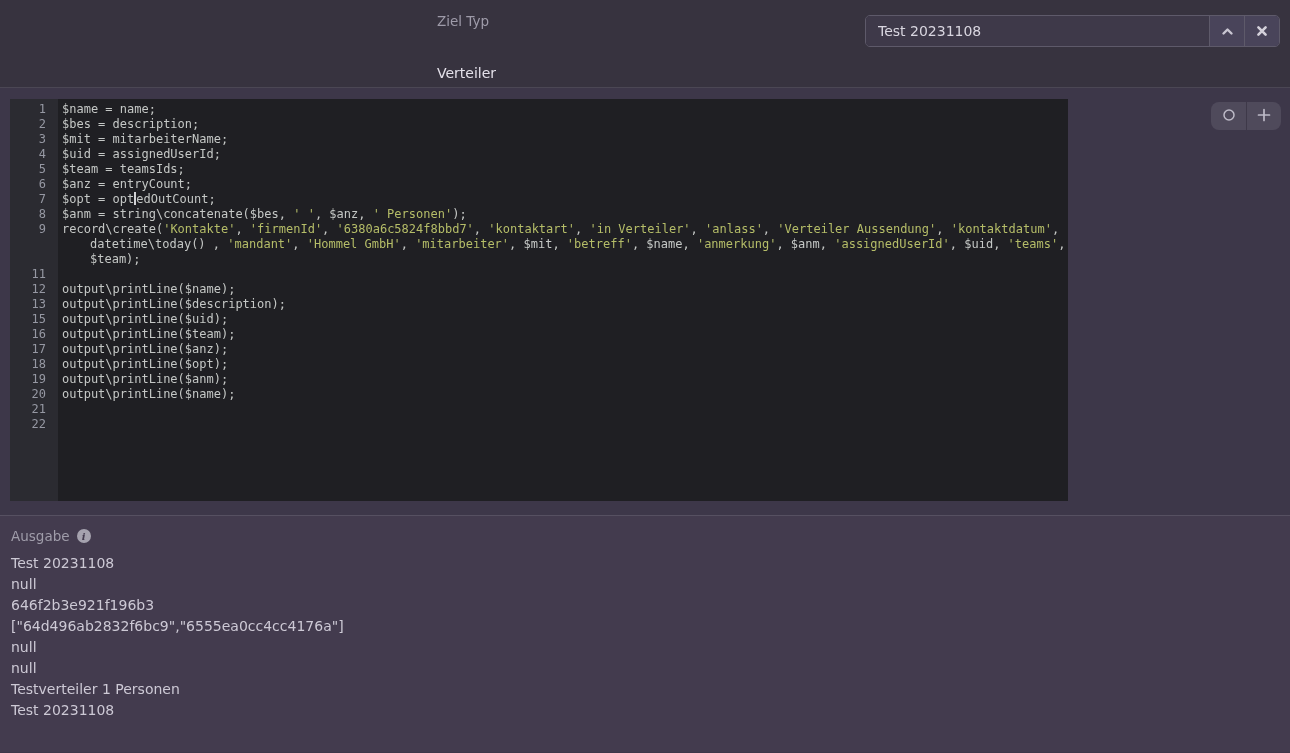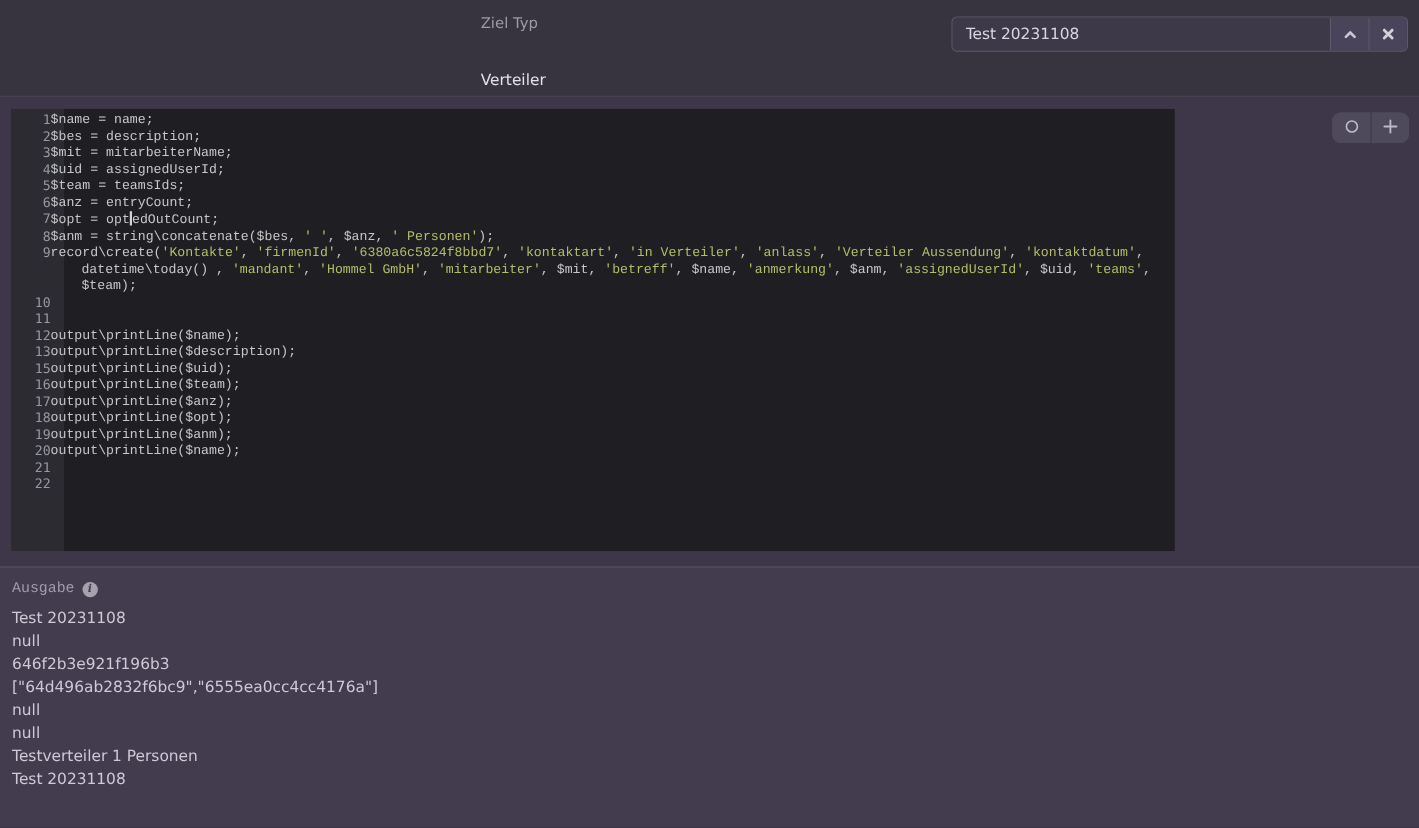--- a/index.html
+++ b/index.html
@@ -31,36 +31,36 @@
   .editor-section { position:relative; height:427px; background:#3d3749; padding:11px 10px; }
   .editor {
     position:relative; width:1058px; height:402px;
     background:linear-gradient(90deg,#2b2b31 0,#2b2b31 48px,#1f1f23 48px);
     font-family:"DejaVu Sans Mono","Liberation Mono",monospace;
     font-size:12px; line-height:15px; padding-top:3px; overflow:hidden;
   }
   .code-row { display:flex; align-items:flex-start; }
   .ln { width:48px; flex:0 0 48px; text-align:right; padding-right:12px; color:#9698a3; }
   .ct { flex:1; color:#c5c8c6; white-space:pre-wrap; word-break:normal;
-        padding-left:16px; text-indent:-28px; min-height:15px;font-family:Liberation Mono, monospace; }
+        padding-left:32px; text-indent:-28px; min-height:15px; }
   .str { color:#b5bd68; }
   .caret { display:inline-block; width:0; height:13px; border-left:2px solid #d2d3d6; margin-bottom:-2px; }
 
   .editor-actions {
     position:absolute; top:14px; right:9px; display:flex; height:28px;
     background:#4f4a5b; border-radius:8px; overflow:hidden;
   }
   .ea-btn { width:35px; background:transparent; border:none; display:flex; align-items:center;
             justify-content:center; cursor:pointer; padding:0; }
   .ea-btn + .ea-btn { border-left:1px solid #3e3949; }
 
   
   .output-section { position:relative; height:237px; background:#433b4e; border-top:1px solid #565061; padding:12px 11px; }
   .output-header { display:flex; align-items:center; gap:7px; margin-bottom:9px; }
-  .output-label { font-size:13.5px; color:#a09daa;font-family:Liberation Mono, monospace; }
+  .output-label { font-size:13.5px; color:#a09daa; }
   .info-icon {
     width:14px; height:14px; border-radius:50%; background:#a5a2ae; color:#433b4e;
     font-size:10px; font-weight:bold; font-family:"DejaVu Serif","Liberation Serif",serif;
     display:inline-flex; align-items:center; justify-content:center; font-style:italic;
   }
   .output-line { font-size:14px; line-height:21px; color:#cdc9d5; white-space:pre; }
 </style>
 </head>
 <body>
 
@@ -125,24 +125,20 @@
           </div>
           <div class="code-row">
             <span class="ln">8</span>
             <span class="ct">$anm = string\concatenate($bes, <span class="str">' '</span>, $anz, <span class="str">' Personen'</span>);</span>
           </div>
           <div class="code-row">
             <span class="ln">9</span>
             <span class="ct">record\create(<span class="str">'Kontakte'</span>, <span class="str">'firmenId'</span>, <span class="str">'6380a6c5824f8bbd7'</span>, <span class="str">'kontaktart'</span>, <span class="str">'in Verteiler'</span>, <span class="str">'anlass'</span>, <span class="str">'Verteiler Aussendung'</span>, <span class="str">'kontaktdatum'</span>, datetime\today() , <span class="str">'mandant'</span>, <span class="str">'Hommel GmbH'</span>, <span class="str">'mitarbeiter'</span>, $mit, <span class="str">'betreff'</span>, $name, <span class="str">'anmerkung'</span>, $anm, <span class="str">'assignedUserId'</span>, $uid, <span class="str">'teams'</span>, $team);</span>
           </div>
           <div class="code-row">
-            <span class="ln">10</span>
-            <span class="ct"></span>
-          </div>
-          <div class="code-row">
             <span class="ln">11</span>
             <span class="ct"></span>
           </div>
           <div class="code-row">
             <span class="ln">12</span>
             <span class="ct">output\printLine($name);</span>
           </div>
           <div class="code-row">
             <span class="ln">13</span>
             <span class="ct">output\printLine($description);</span>

